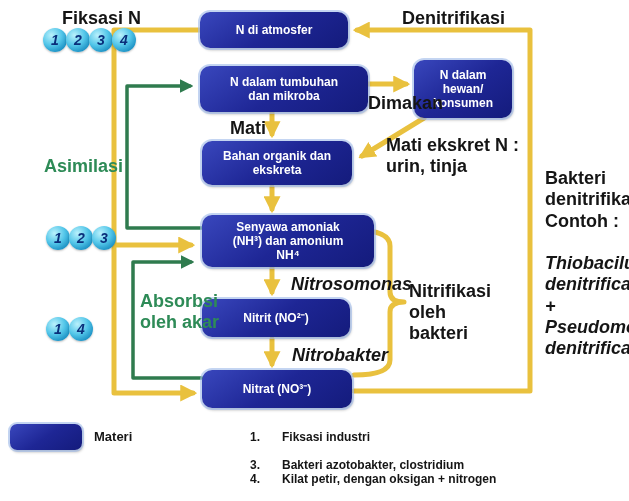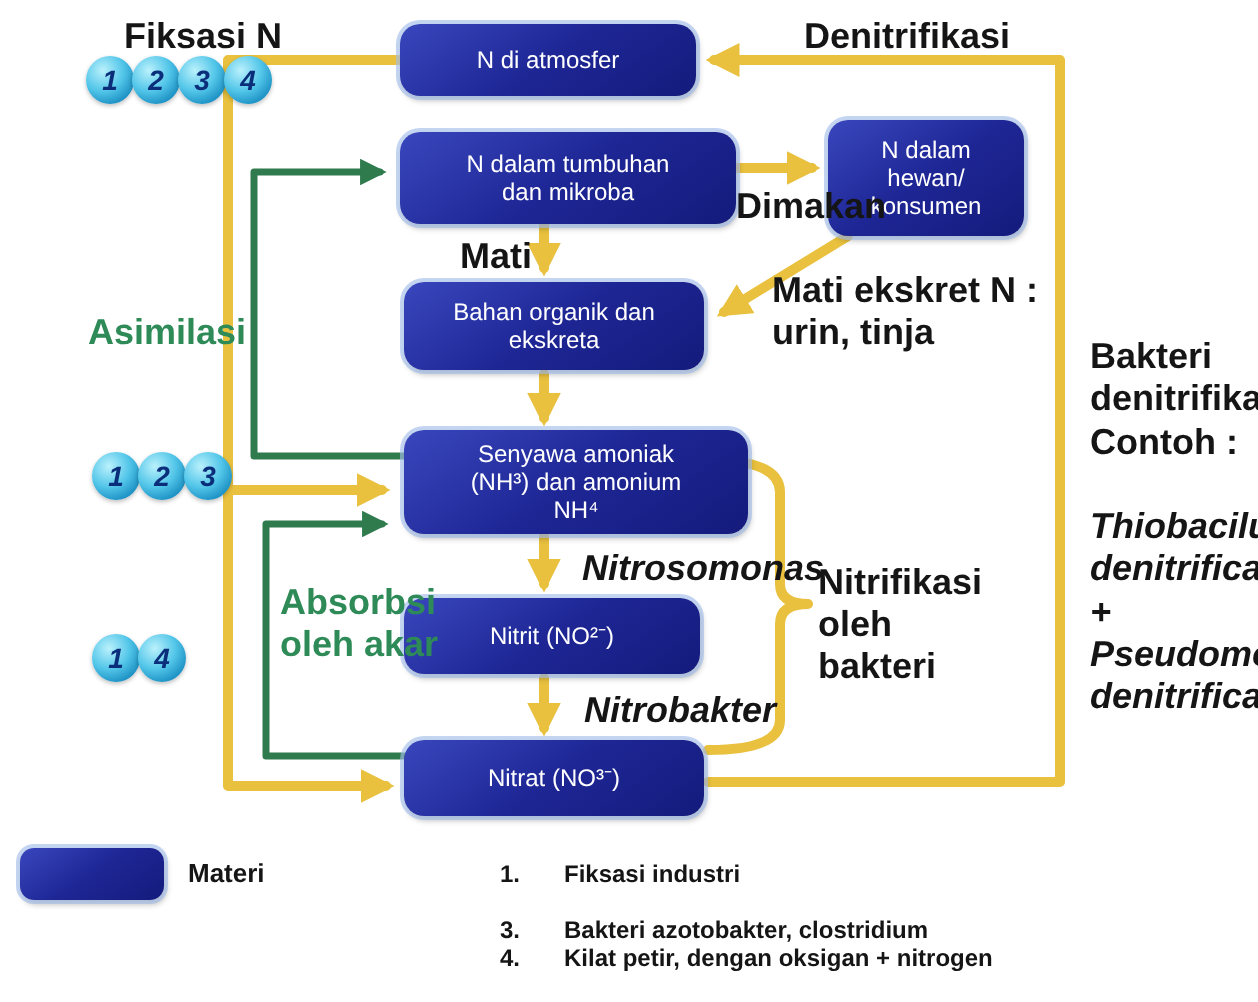--- a/index.html
+++ b/index.html
@@ -1,21 +1,21 @@
 <!DOCTYPE html>
 <html><head>
 <meta charset="utf-8">
 <style>
   html,body{margin:0;padding:0;background:#fff;}
   #stage{position:relative;width:629px;height:501px;background:#fff;overflow:hidden;
          font-family:"Liberation Sans",sans-serif;}
   #wires{position:absolute;left:0;top:0;}
   .box{position:absolute;
        background:linear-gradient(145deg,#3947bd 0%,#1e2695 50%,#141b7c 100%);
-       border-radius:10px;color:#fff;font-weight:normal;font-size:12px;line-height:1.18;
+       border-radius:10px;color:#fff;font-weight:bold;font-size:12px;line-height:1.18;
        display:flex;align-items:center;justify-content:center;text-align:center;
        white-space:pre-line;
        box-shadow:0 0 0 2px rgba(165,190,235,.65),1px 2px 3px rgba(0,0,0,.3);}
   .lbl{position:absolute;font-weight:bold;font-size:18px;color:#151515;
        white-space:pre-line;line-height:1.18;}
   .green{color:#2e8b57;}
   .ital{font-style:italic;}
   .circ{position:absolute;width:24px;height:24px;border-radius:50%;
         background:radial-gradient(circle at 35% 30%,#baf1fc 0%,#53c6e9 45%,#1b90c3 78%,#0d6e9d 100%);
         color:#0a2e7a;font-weight:bold;font-size:14px;font-style:italic;

